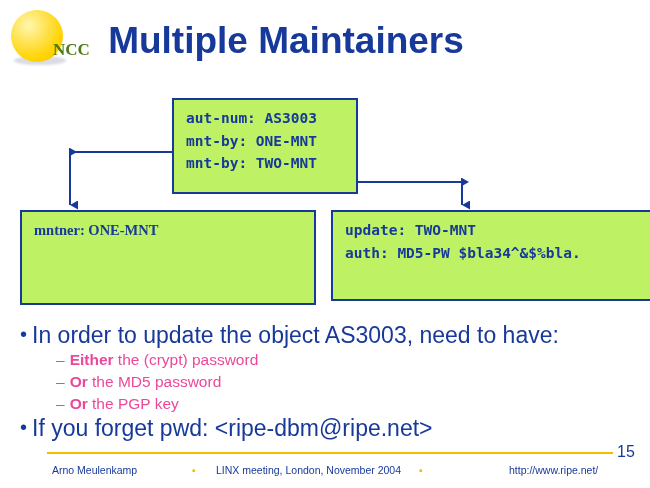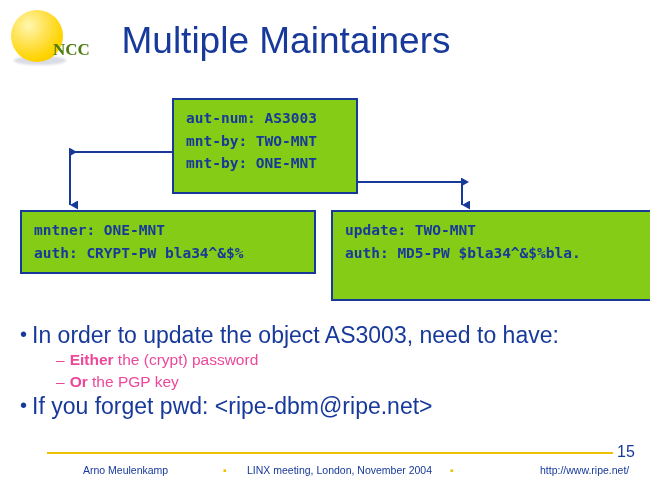--- a/index.html
+++ b/index.html
@@ -67,30 +67,30 @@
   }
 
   
   #title {
     position: absolute;
     left: 0;
     top: 20px;
     width: 572px;
     text-align: center;
     font-size: 37px;
-    font-weight: normal;
+    font-weight: bold;
     color: #17399a;
     letter-spacing: 0px;
   }
 
   
   .objbox {
     position: absolute;
     border: 2px solid #17399a;
-    background: #84cc16;
+    background: #bef264;
     box-sizing: border-box;
     padding: 7px 12px 7px 12px;
     font-family: "DejaVu Sans Mono", monospace;
     font-weight: bold;
     font-size: 14.5px;
     color: #17399a;
     line-height: 1;
     z-index: 5;
   }
   .objbox .line {
@@ -102,21 +102,22 @@
   #box-autnum {
     left: 172px;
     top: 98px;
     width: 186px;
     height: 96px;
   }
   #box-one {
     left: 20px;
     top: 210px;
     width: 296px;
-    height: 64px;
+    height: 95px;
+    font-family: Liberation Serif, serif;
   }
   #box-two {
     left: 331px;
     top: 210px;
     width: 330px;   
     height: 91px;
   }
 
   
   #arrows {
@@ -169,21 +170,21 @@
   }
   #pagenum {
     position: absolute;
     left: 617px;
     top: 443px;
     font-size: 16px;
     color: #17399a;
   }
   #footer {
     position: absolute;
-    left: 63px;
+    left: 32px;
     top: 464px;
     width: 566px;
     height: 16px;
     font-size: 10.5px;
     color: #17399a;
   }
   #footer .fi { position: absolute; white-space: nowrap; }
   #footer .f-author { left: 20px; }
   #footer .f-sep1   { left: 160px; color: #f0c000; font-weight: bold; }
   #footer .f-event  { left: 184px; }
@@ -220,44 +221,46 @@
   </g>
 
   <g>
     <path d="M358,182 L462,182" stroke="#17399a" stroke-width="2" fill="none" marker-end="url(#ah-right)"></path>
     <path d="M462,182 L462,205" stroke="#17399a" stroke-width="2" fill="none" marker-end="url(#ah-down)"></path>
   </g>
 </svg>
 
 <div class="objbox" id="box-autnum">
   <div class="line">aut-num: AS3003</div>
+  <div class="line">mnt-by: ONE-MNT</div>
   <div class="line">mnt-by: TWO-MNT</div>
-  <div class="line">mnt-by: ONE-MNT</div>
 </div>
 
 <div class="objbox" id="box-one">
   <div class="line">mntner: ONE-MNT</div>
-  <div class="line">auth: CRYPT-PW bla34^&amp;$%</div>
 </div>
 
 <div class="objbox" id="box-two">
   <div class="line">update: TWO-MNT</div>
   <div class="line">auth: MD5-PW $bla34^&amp;$%bla.</div>
   <div class="line"></div>
 </div>
 
 <div id="bullets">
   <div class="b1">
     <span class="dot">•</span><span>In order to update the object AS3003, need to have:</span>
   </div>
 
   <div class="sub">
     <span class="dash">–</span><b>Either</b><span> the (crypt) password</span>
   </div>
 
+  <div class="sub">
+    <span class="dash">–</span><b>Or</b><span> the MD5 password</span>
+  </div>
 
   <div class="sub">
     <span class="dash">–</span><b>Or</b><span> the PGP key</span>
   </div>
 
   <div class="b1" id="b-last">
     <span class="dot">•</span><span>If you forget pwd: &lt;ripe-dbm@ripe.net&gt;</span>
   </div>
 </div>
 

